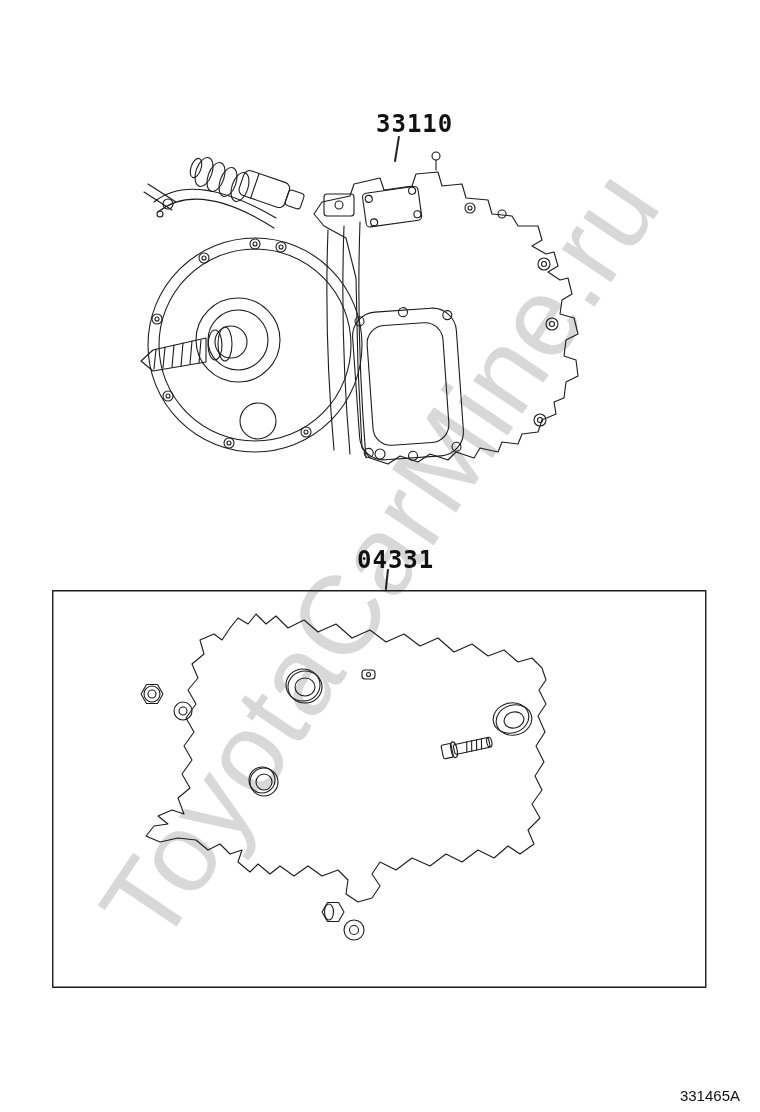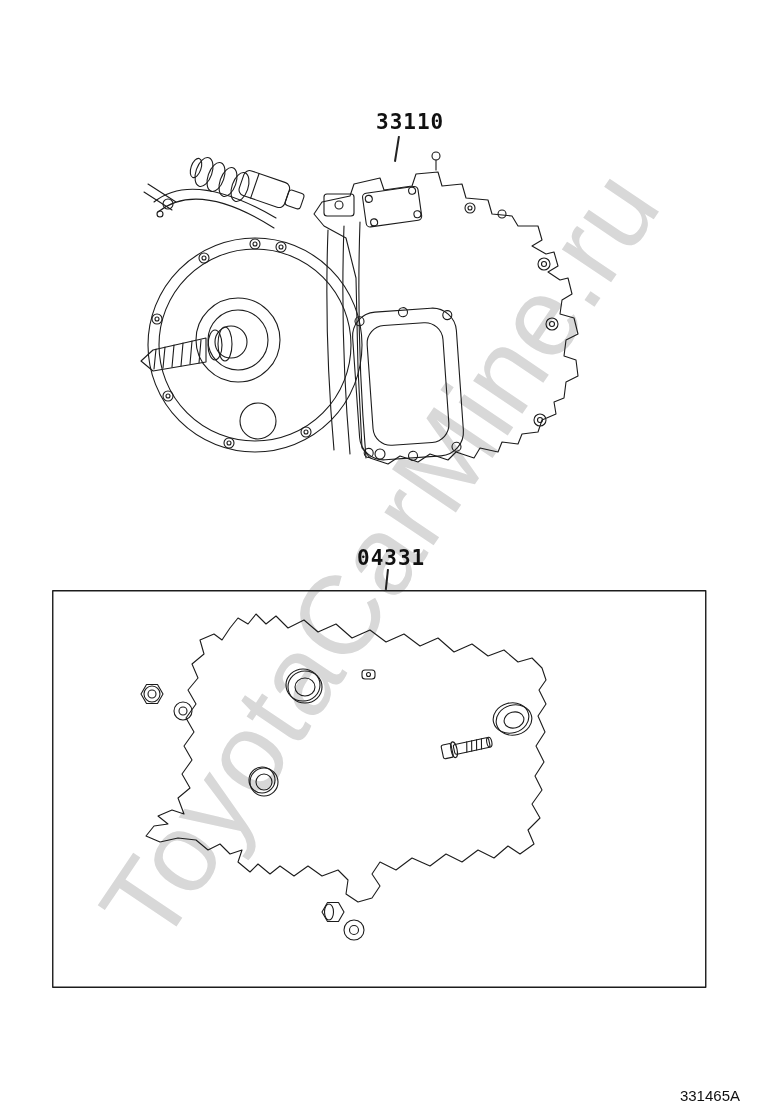--- a/index.html
+++ b/index.html
@@ -10,21 +10,21 @@
   .watermark {
     position:absolute; left:50%; top:50%;
     transform:translate(-50%,-50%) rotate(-56deg);
     font-size:112px; color:#d8d8d8; white-space:nowrap;
     z-index:1; user-select:none; letter-spacing:1px;
     font-family:"Liberation Sans", sans-serif;
   }
   .part-label {
     position:absolute; z-index:3;
     font-family:"DejaVu Sans Mono", monospace;
-    font-weight:bold; font-size:21px; letter-spacing:1px; color:#111;
+    font-weight:bold; font-size:24px; letter-spacing:1px; color:#111;
     cursor:pointer; background:transparent;
   }
   #label-33110 { left:376px; top:110px; }
   #label-04331 { left:357px; top:546px; }
   .leader {
     position:absolute; width:1.5px; background:#222; z-index:2;
     transform-origin:top center;
   }
   #leader-33110 { left:398px; top:136px; height:26px; transform:rotate(9deg); }
   #leader-04331 { left:387px; top:569px; height:21px; transform:rotate(6deg); }

